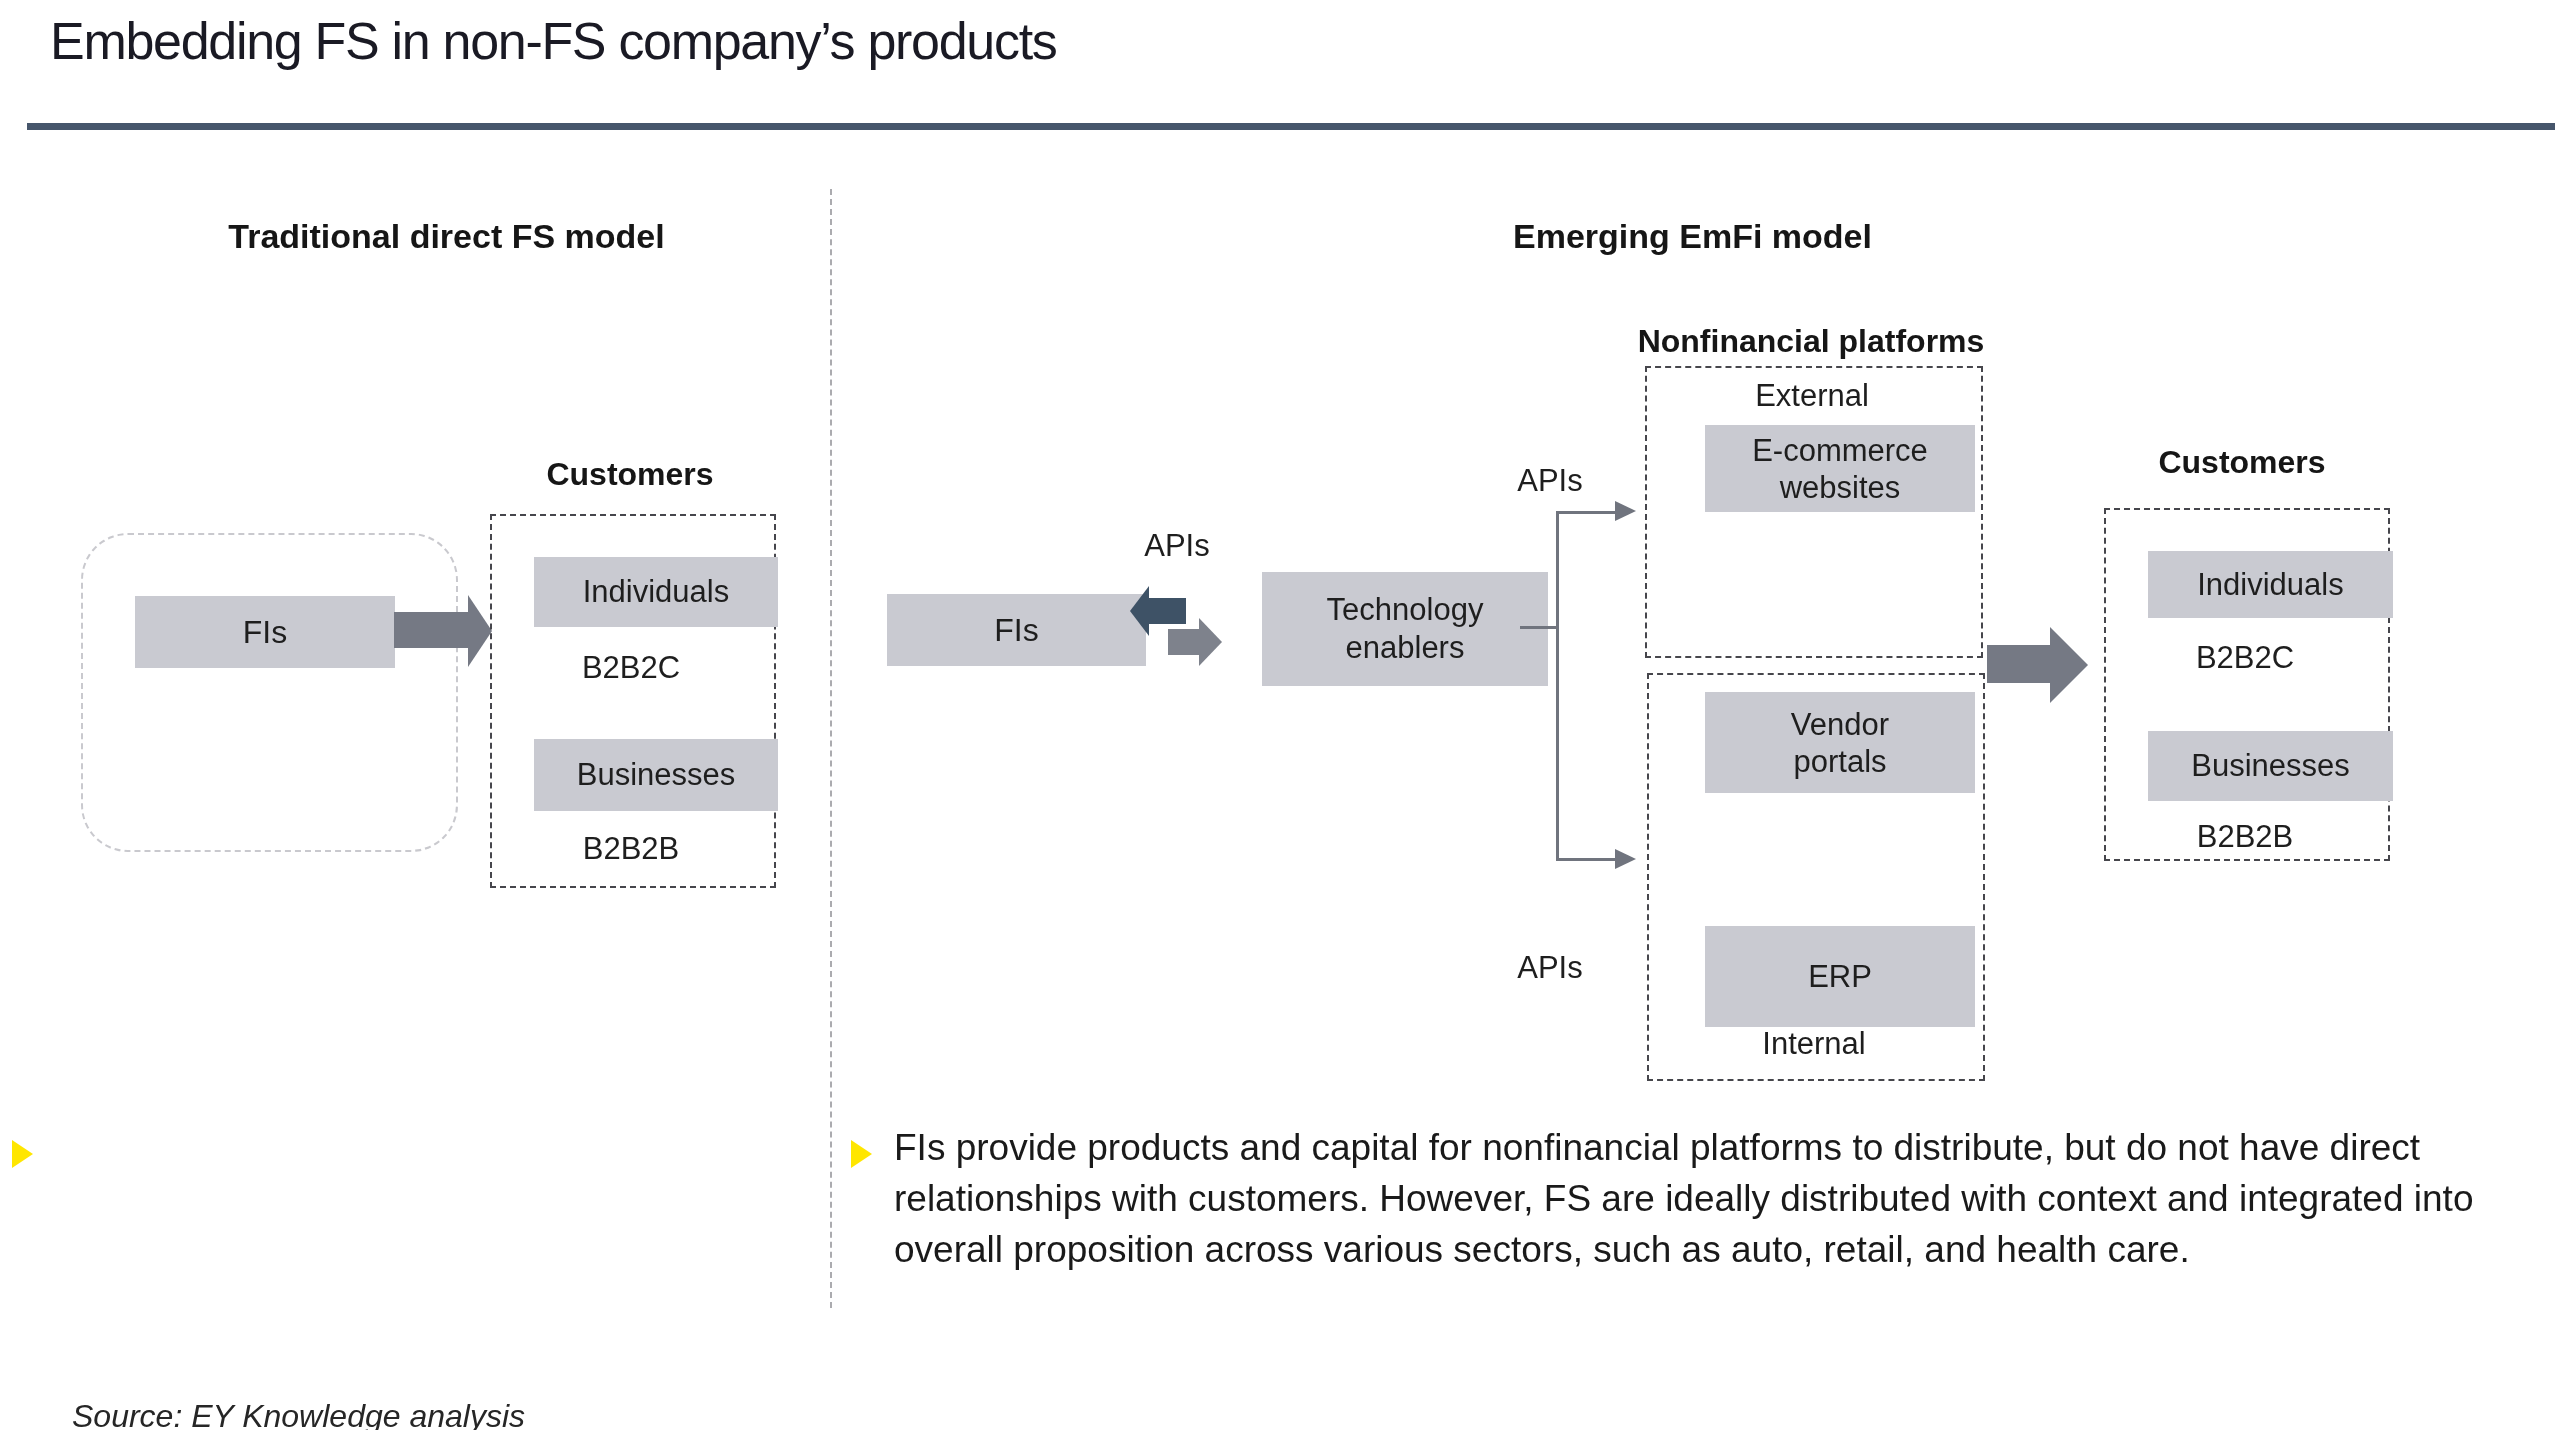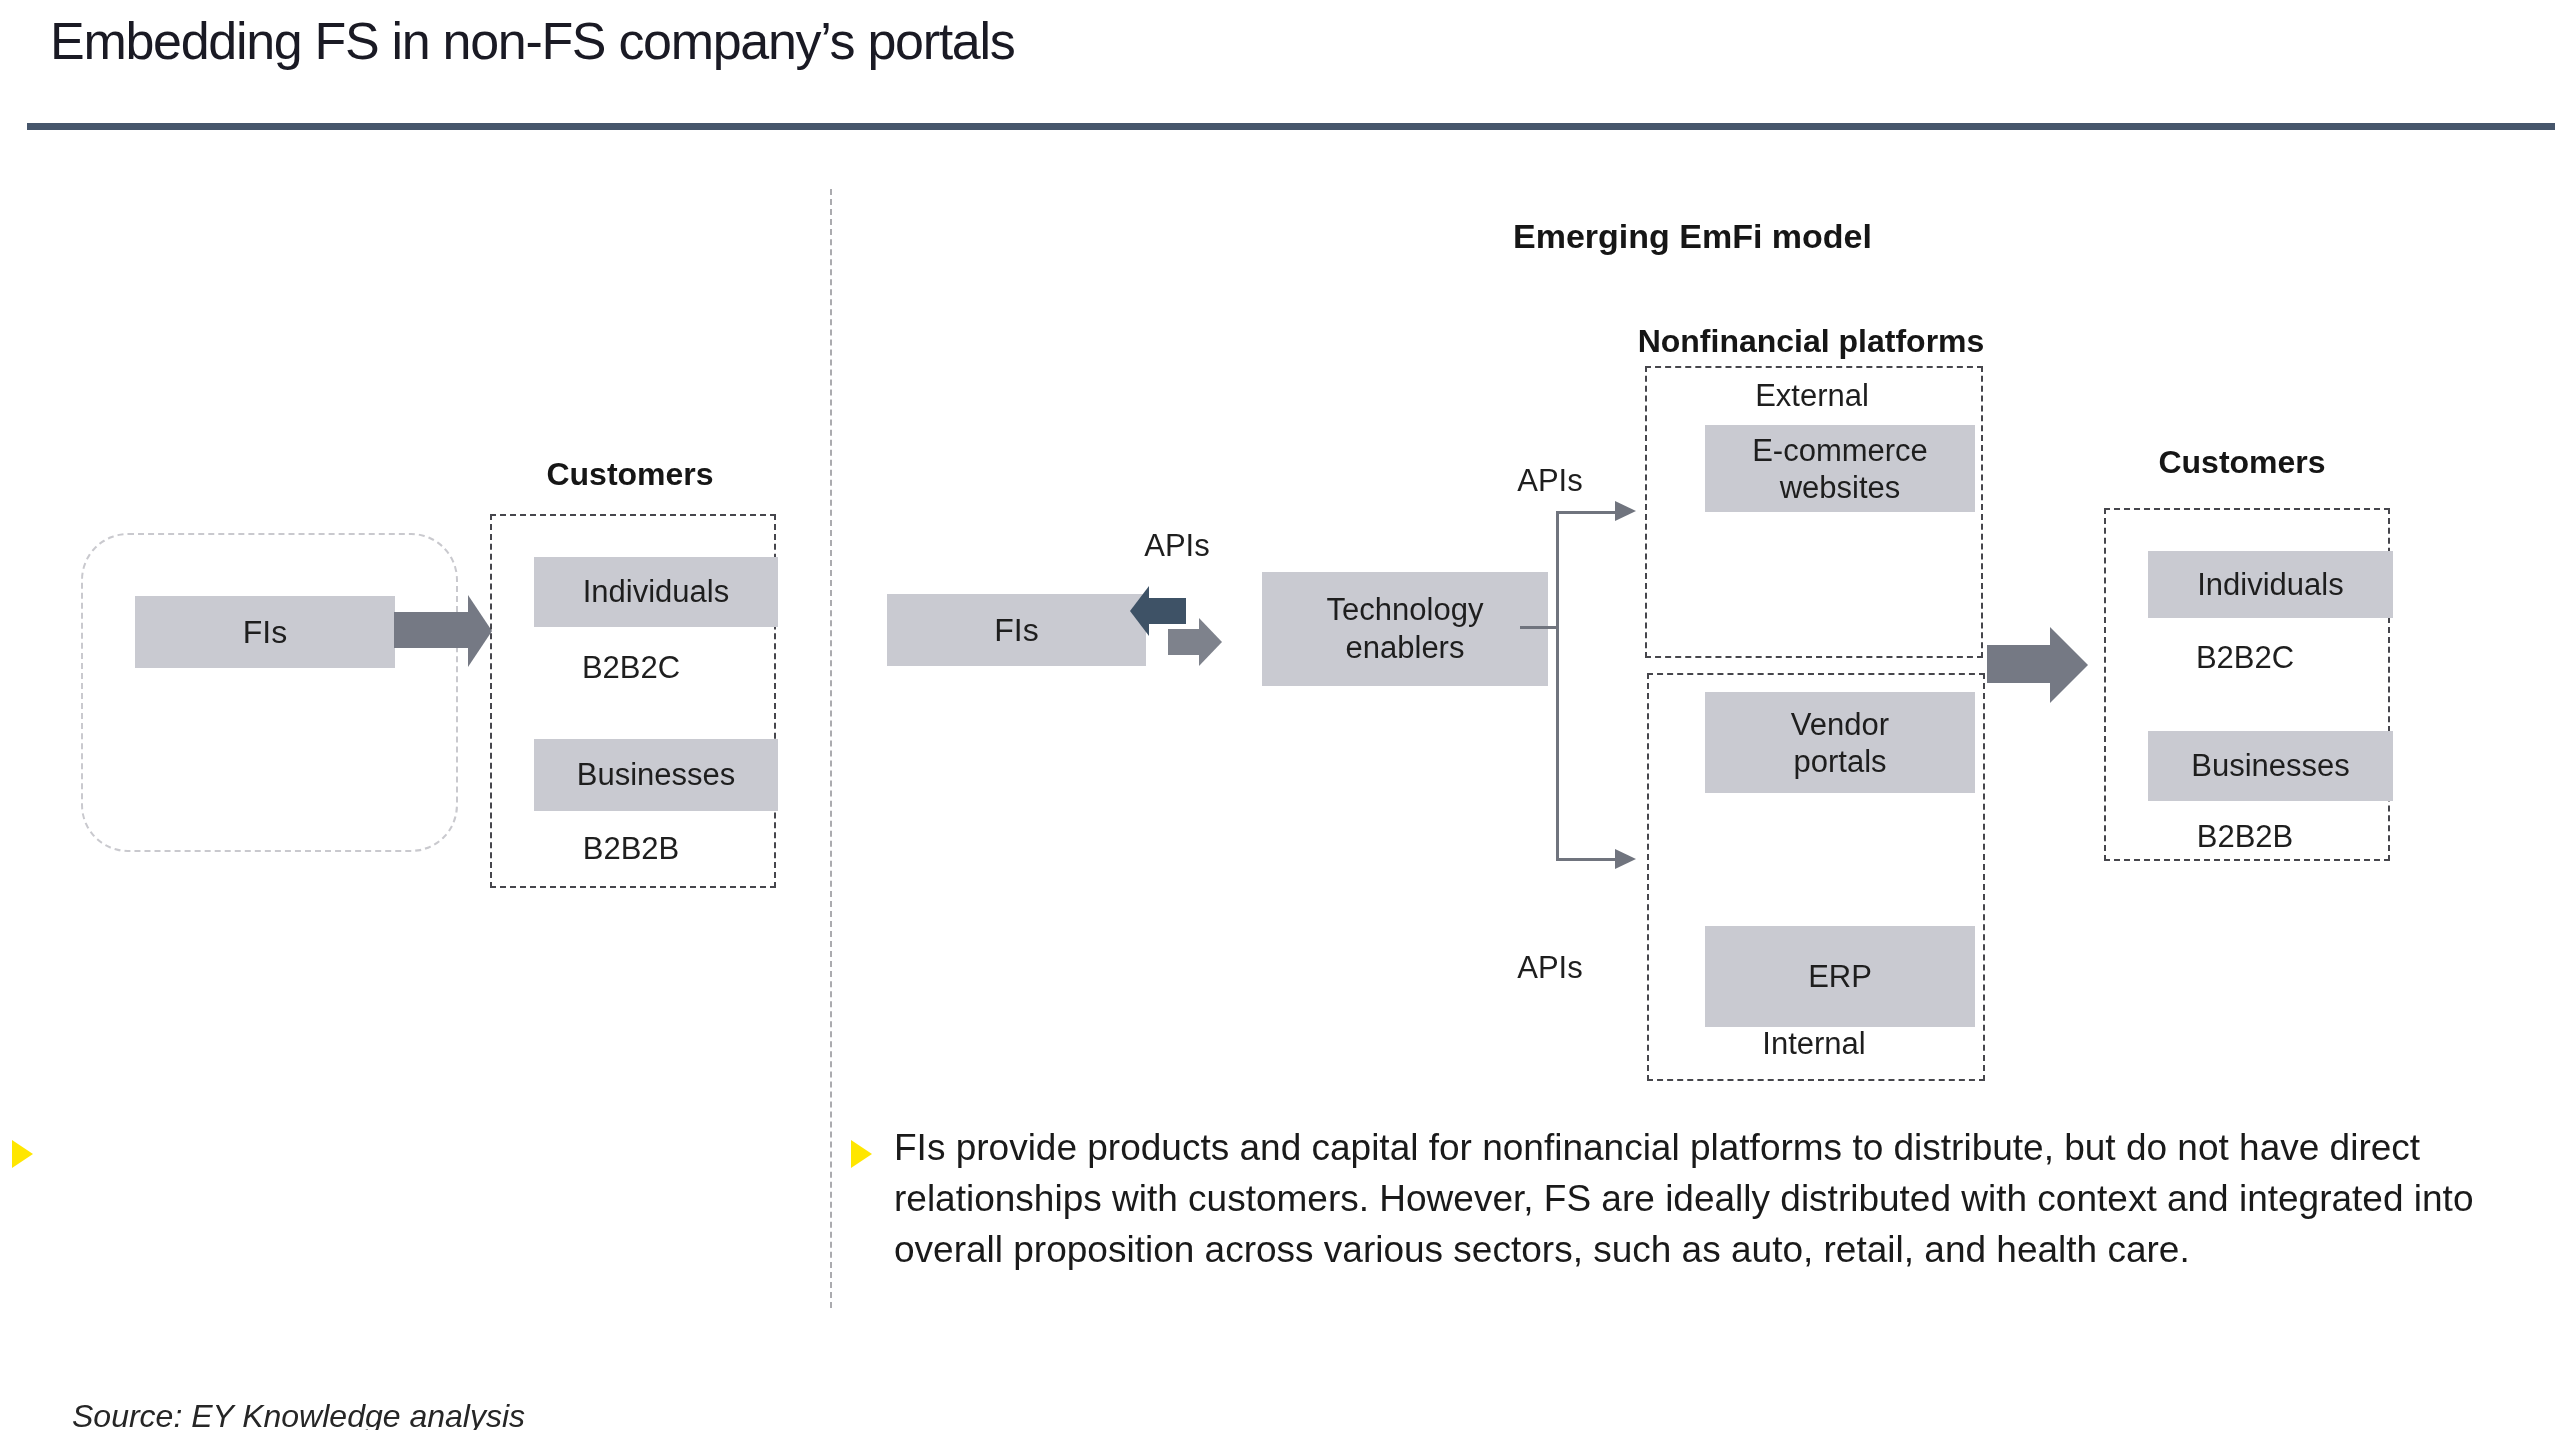--- a/index.html
+++ b/index.html
@@ -19,24 +19,25 @@
   .conn{background:#70747E;}
   .bullet-text{font-size:37px;line-height:51px;color:#1a1a1a;}
   .tri{width:0;height:0;}
   .source-line{font-size:32px;font-style:italic;color:#262626;}
 </style>
 </head>
 <body>
 
 <div id="slide">
 
-  <div class="abs page-title">Embedding FS in non-FS company’s portals</div>
+  <div class="abs page-title">Embedding FS in non-FS company’s products</div>
   <div class="abs title-rule"></div>
   <div class="abs panel-divider"></div>
 
+  <div class="abs panel-heading" style="left:111px;top:215px;">Traditional direct FS model</div>
 
   <div class="abs round-dash" style="left:81px;top:533px;width:373px;height:315px;"></div>
 
   <div class="abs fill-box" style="left:107px;top:596px;width:260px;height:72px;">
     <span class="lbl" style="font-size:32px;">FIs</span>
   </div>
 
   <div class="abs" style="left:394px;top:612px;width:75px;height:36px;background:#757984;"></div>
   <div class="abs tri" style="left:468px;top:595px;border-top:36px solid transparent;border-bottom:36px solid transparent;border-left:24px solid #757984;"></div>
 

